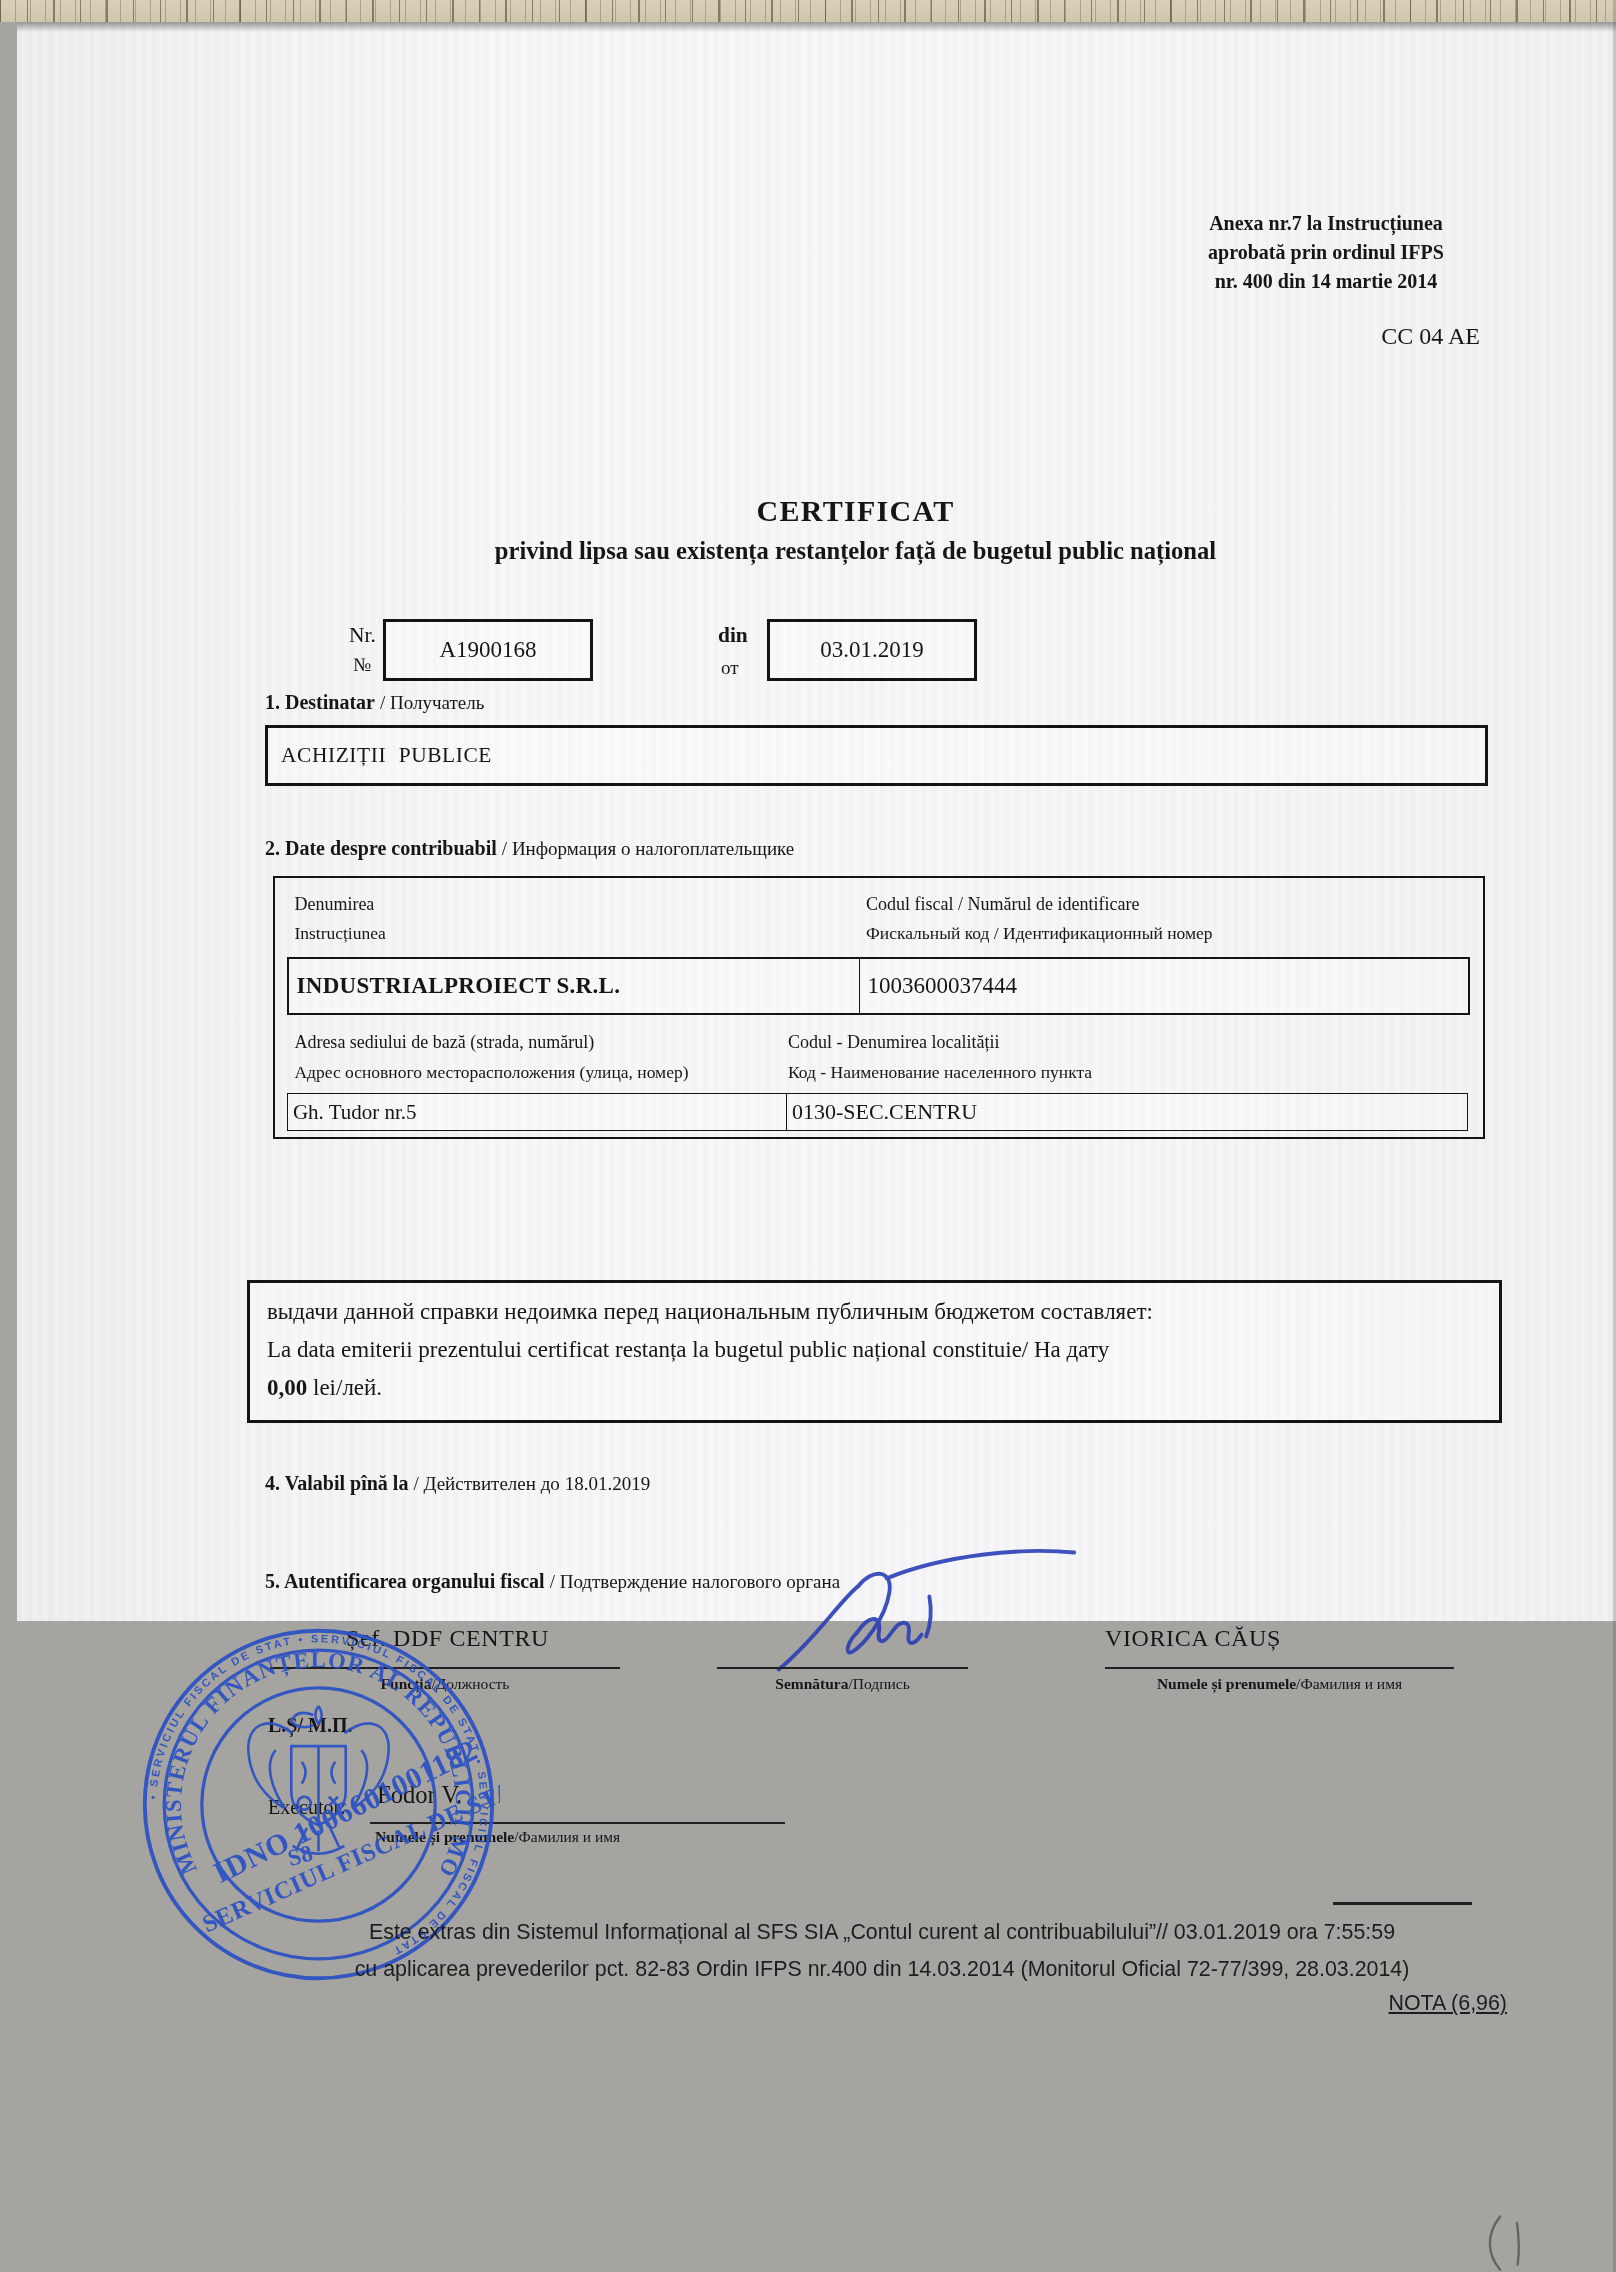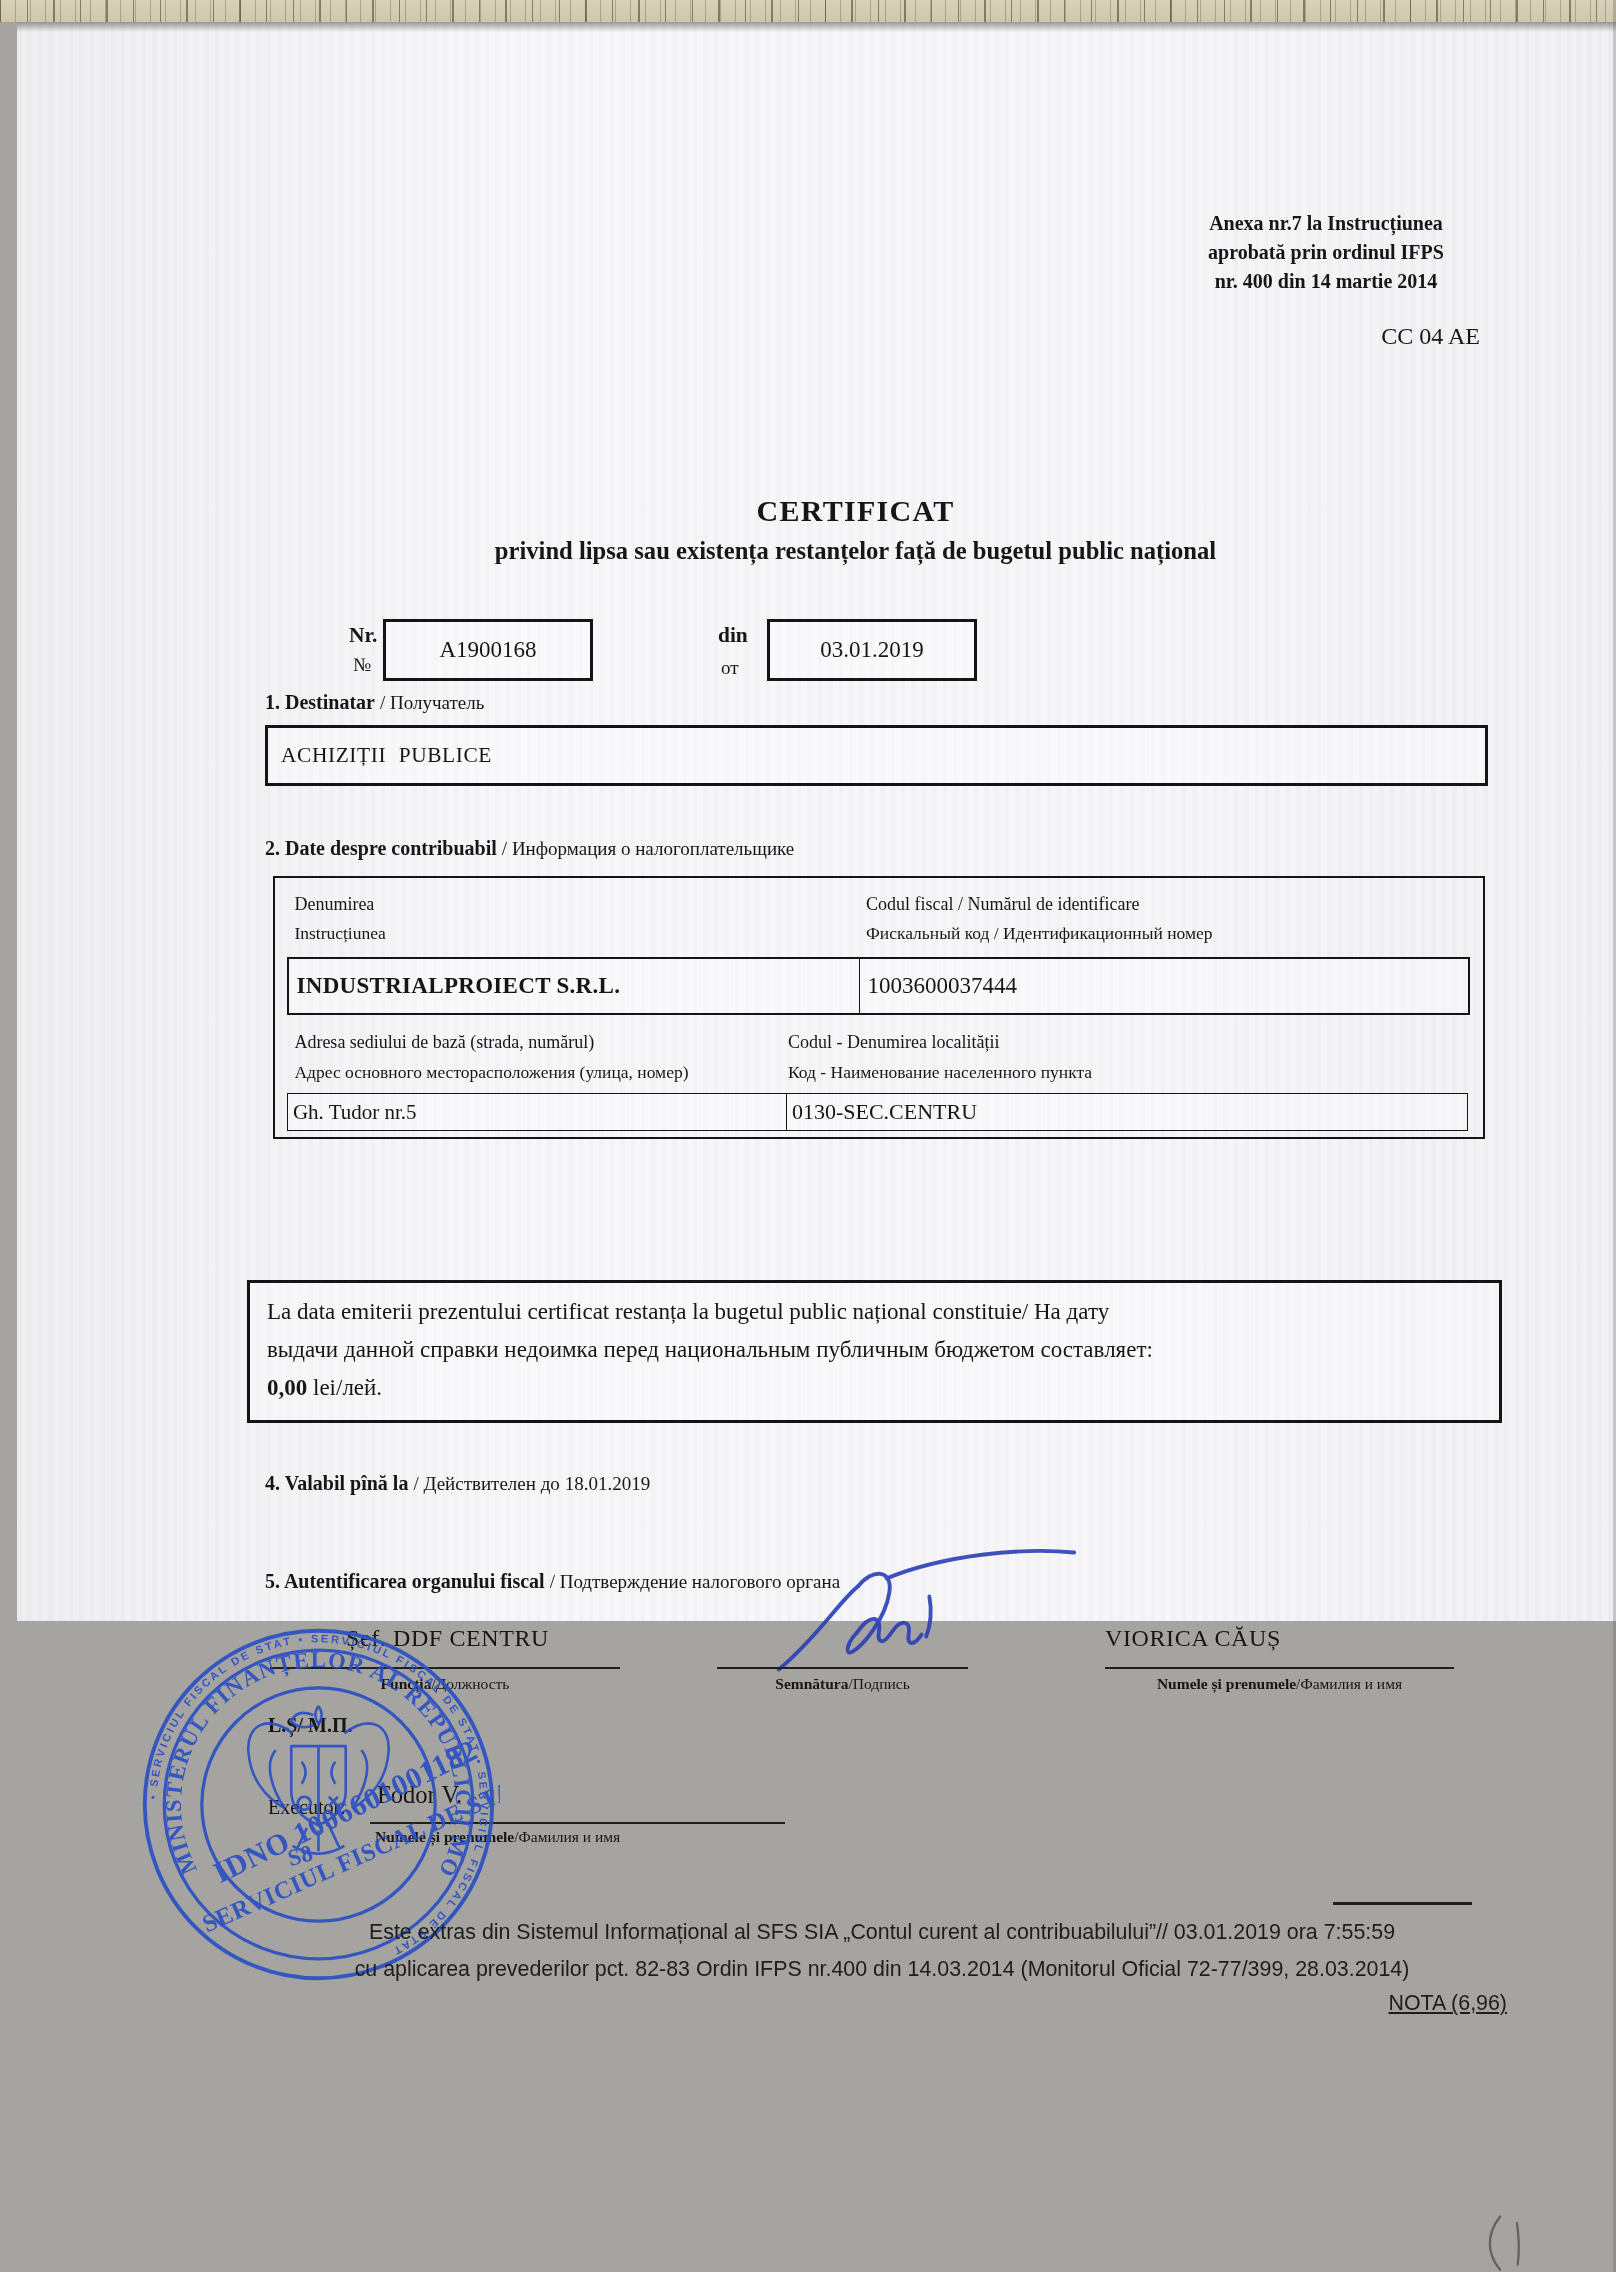--- a/index.html
+++ b/index.html
@@ -29,21 +29,21 @@
 
   .abs{position:absolute}
 
   .note{left:1147px;top:187px;width:324px;font-size:20px;font-weight:bold;line-height:29px;text-align:center}
   .cc{left:1147px;top:301px;width:316px;font-size:24px;text-align:right}
 
   .title-block{left:194px;top:472px;width:1289px;text-align:center}
   .title{font-size:30px;font-weight:bold;letter-spacing:1.3px}
   .subtitle{font-size:24.6px;font-weight:bold;margin-top:9px}
 
-  .nr-ro{left:332px;top:601px;font-size:21.4px;font-weight:bold}
+  .nr-ro{left:332px;top:601px;font-size:21.4px;font-weight:normal}
   .nr-ru{left:336px;top:632px;font-size:19px}
   .value-box{border:3.2px solid #141414;height:56px;display:flex;align-items:center;justify-content:center;font-size:23px;background:rgba(255,255,255,.35)}
   .box-nr{left:366px;top:597px;width:204px}
   .din-ro{left:701px;top:601px;font-size:21.4px;font-weight:bold}
   .din-ru{left:704px;top:635px;font-size:19px}
   .box-din{left:750px;top:597px;width:204px}
 
   .sec-label{font-size:20px}
   .sec-label .ro{font-weight:bold}
   .sec-label .ru{font-weight:normal;font-size:19px}
@@ -184,22 +184,22 @@
         <span>Gh. Tudor nr.5</span>
       </div>
       <div class="c2">
         <span>0130-SEC.CENTRU</span>
       </div>
     </div>
   </div>
 
 
   <div class="abs stmt">
+    <span class="ln">выдачи данной справки недоимка перед национальным публичным бюджетом составляет:</span>
     <span class="ln">La data emiterii prezentului certificat restanța la bugetul public național constituie/ На дату</span>
-    <span class="ln">выдачи данной справки недоимка перед национальным публичным бюджетом составляет:</span>
     <span class="ln"><span class="amt">0,00</span><span> lei/лей.</span></span>
   </div>
 
   <div class="abs sec-label s4">
     <span class="ro">4. Valabil pînă la</span>
     <span class="ru">/ Действителен до</span>
     <span class="val">18.01.2019</span>
   </div>
 
   <div class="abs sec-label s5">

